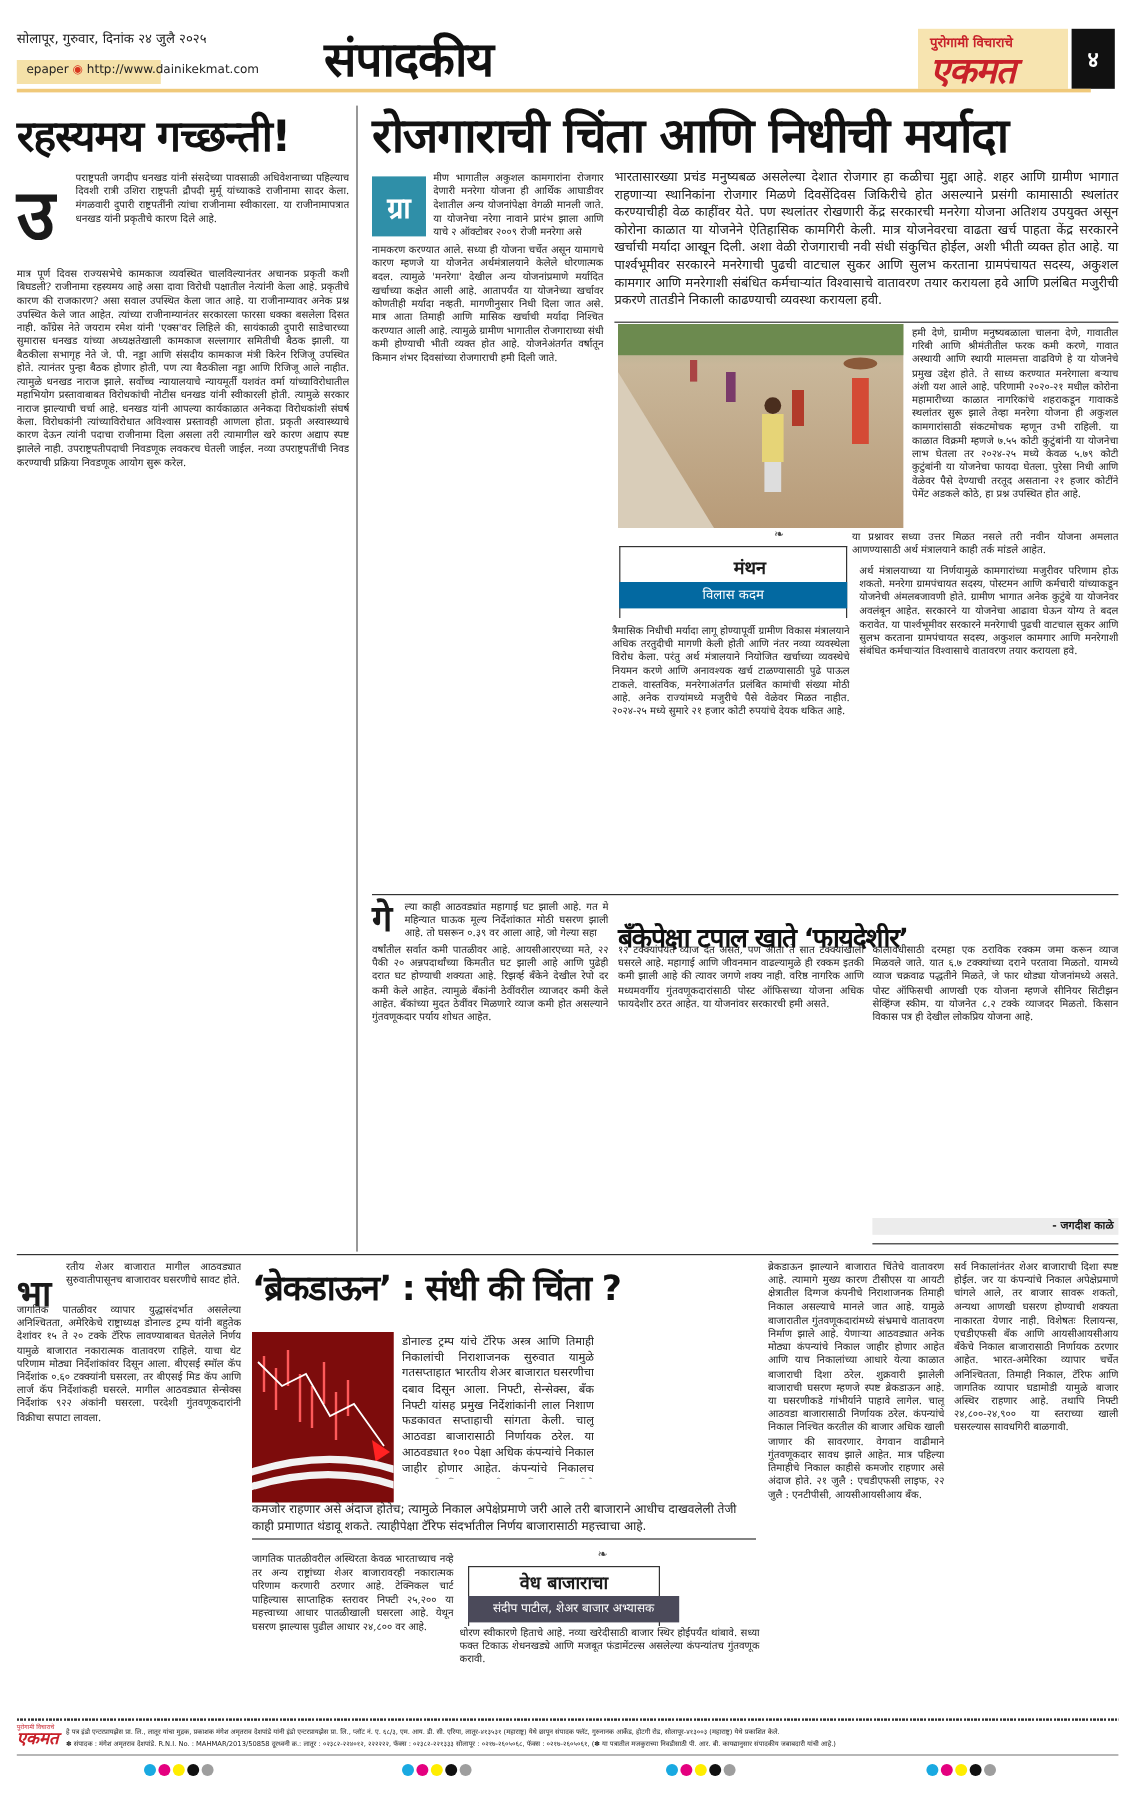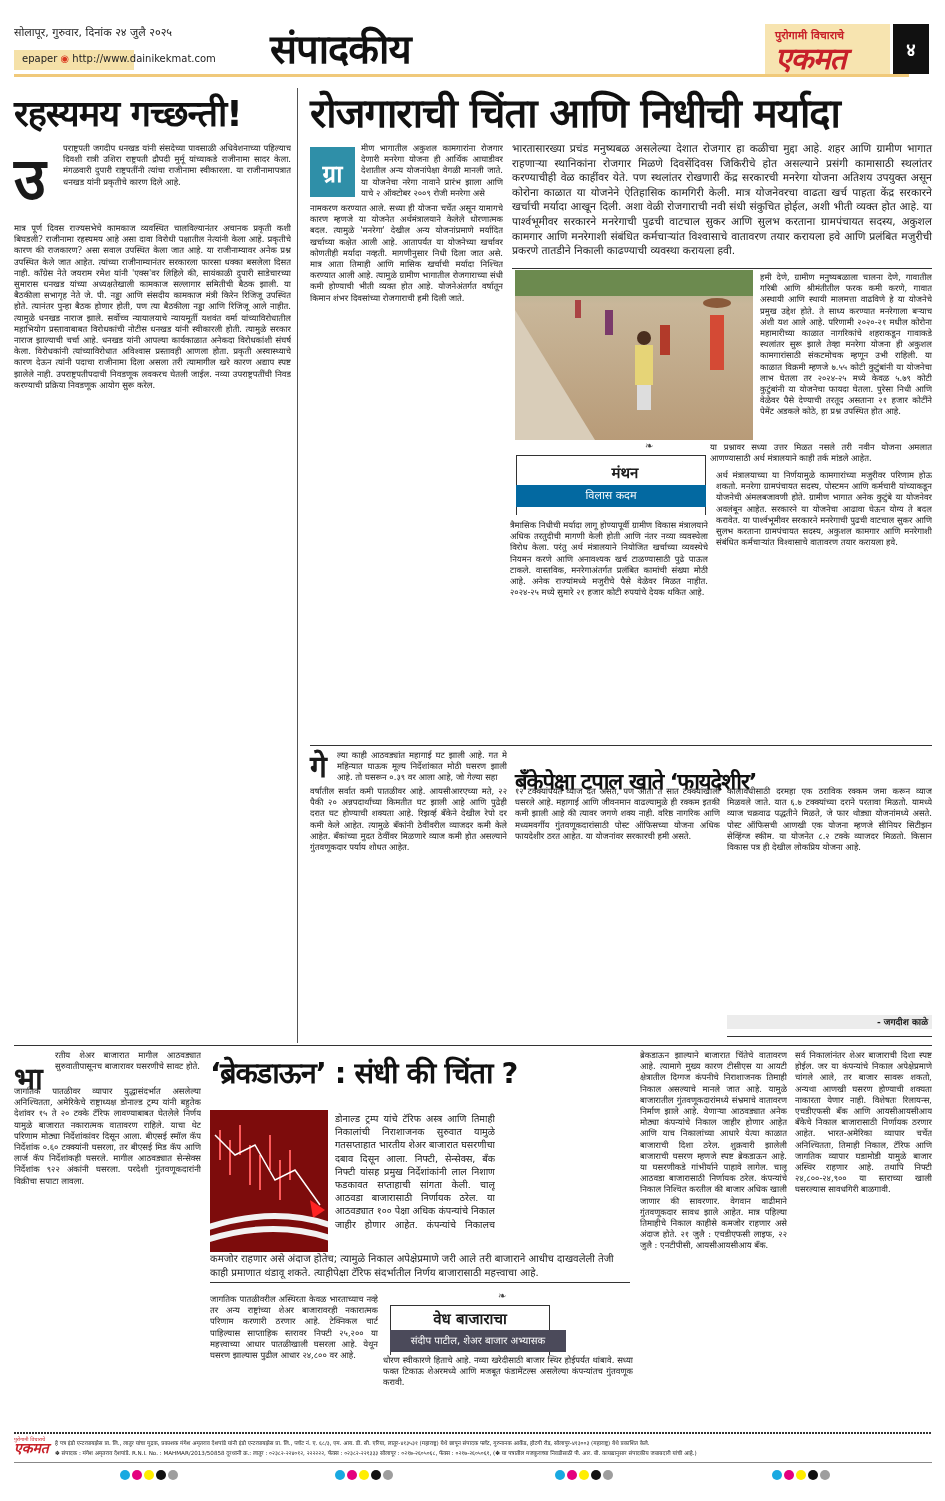--- a/index.html
+++ b/index.html
@@ -193,21 +193,21 @@
 <div id="a4-lead-main" class="abs txt">डोनाल्ड ट्रम्प यांचे टॅरिफ अस्त्र आणि तिमाही निकालांची निराशाजनक सुरुवात यामुळे गतसप्ताहात भारतीय शेअर बाजारात घसरणीचा दबाव दिसून आला. निफ्टी, सेन्सेक्स, बँक निफ्टी यांसह प्रमुख निर्देशांकांनी लाल निशाण फडकावत सप्ताहाची सांगता केली. चालू आठवडा बाजारासाठी निर्णायक ठरेल. या आठवड्यात १०० पेक्षा अधिक कंपन्यांचे निकाल जाहीर होणार आहेत. कंपन्यांचे निकालच बाजाराची दिशा ठरवतील. पहिल्या तिमाहीचे निकाल</div>
 <div id="a4-deck" class="abs">कमजोर राहणार असे अंदाज होतेच; त्यामुळे निकाल अपेक्षेप्रमाणे जरी आले तरी बाजाराने आधीच दाखवलेली तेजी काही प्रमाणात थंडावू शकते. त्याहीपेक्षा टॅरिफ संदर्भातील निर्णय बाजारासाठी महत्त्वाचा आहे.</div>
 <div id="a4-deck-rule" class="abs"></div>
 <div id="a4-col2" class="abs txt">जागतिक पातळीवरील अस्थिरता केवळ भारताच्याच नव्हे तर अन्य राष्ट्रांच्या शेअर बाजारावरही नकारात्मक परिणाम करणारी ठरणार आहे. टेक्निकल चार्ट पाहिल्यास साप्ताहिक स्तरावर निफ्टी २५,२०० या महत्त्वाच्या आधार पातळीखाली घसरला आहे. येथून घसरण झाल्यास पुढील आधार २४,८०० वर आहे.</div>
 
 <div id="vedh-leaf" class="abs">❧</div>
 <div id="vedh-box" class="abs"></div>
 <div id="vedh-title" class="abs">वेध बाजाराचा</div>
 <div id="vedh-author" class="abs">संदीप पाटील, शेअर बाजार अभ्यासक</div>
 
-<div id="a4-col3" class="abs txt">धोरण स्वीकारणे हिताचे आहे. नव्या खरेदीसाठी बाजार स्थिर होईपर्यंत थांबावे. सध्या फक्त टिकाऊ शेअरमध्ये आणि मजबूत फंडामेंटल्स असलेल्या कंपन्यांतच गुंतवणूक करावी.</div>
+<div id="a4-col3" class="abs txt">धोरण स्वीकारणे हिताचे आहे. नव्या खरेदीसाठी बाजार स्थिर होईपर्यंत थांबावे. सध्या फक्त टिकाऊ शेधनखड्ये आणि मजबूत फंडामेंटल्स असलेल्या कंपन्यांतच गुंतवणूक करावी.</div>
 <div id="a4-col4" class="abs txt">ब्रेकडाऊन झाल्याने बाजारात चिंतेचे वातावरण आहे. त्यामागे मुख्य कारण टीसीएस या आयटी क्षेत्रातील दिग्गज कंपनीचे निराशाजनक तिमाही निकाल असल्याचे मानले जात आहे. यामुळे बाजारातील गुंतवणूकदारांमध्ये संभ्रमाचे वातावरण निर्माण झाले आहे. येणाऱ्या आठवड्यात अनेक मोठ्या कंपन्यांचे निकाल जाहीर होणार आहेत आणि याच निकालांच्या आधारे येत्या काळात बाजाराची दिशा ठरेल. शुक्रवारी झालेली बाजाराची घसरण म्हणजे स्पष्ट ब्रेकडाऊन आहे. या घसरणीकडे गांभीर्याने पाहावे लागेल. चालू आठवडा बाजारासाठी निर्णायक ठरेल. कंपन्यांचे निकाल निश्चित करतील की बाजार अधिक खाली जाणार की सावरणार. वेगवान वाढीमाने गुंतवणूकदार सावध झाले आहेत. मात्र पहिल्या तिमाहीचे निकाल काहीसे कमजोर राहणार असे अंदाज होते. २१ जुलै : एचडीएफसी लाइफ, २२ जुलै : एनटीपीसी, आयसीआयसीआय बँक.</div>
 <div id="a4-col5" class="abs txt">सर्व निकालांनंतर शेअर बाजाराची दिशा स्पष्ट होईल. जर या कंपन्यांचे निकाल अपेक्षेप्रमाणे चांगले आले, तर बाजार सावरू शकतो, अन्यथा आणखी घसरण होण्याची शक्यता नाकारता येणार नाही. विशेषतः रिलायन्स, एचडीएफसी बँक आणि आयसीआयसीआय बँकेचे निकाल बाजारासाठी निर्णायक ठरणार आहेत. भारत-अमेरिका व्यापार चर्चेत अनिश्चितता, तिमाही निकाल, टॅरिफ आणि जागतिक व्यापार घडामोडी यामुळे बाजार अस्थिर राहणार आहे. तथापि निफ्टी २४,८००-२४,९०० या स्तराच्या खाली घसरल्यास सावधगिरी बाळगावी.</div>
 
 <div id="footer-rule-top" class="abs"></div>
 <div id="footer-logo-tag" class="abs">पुरोगामी विचाराचे</div>
 <div id="footer-logo" class="abs">एकमत</div>
 <div id="footer-line-1" class="abs">हे पत्र इंडो एन्टरप्रायझेस प्रा. लि., लातूर यांचा मुद्रक, प्रकाशक मंगेश अमृतराव देशपांडे यांनी इंडो एन्टरप्रायझेस प्रा. लि., प्लॉट नं. ए. ६८/३, एम. आय. डी. सी. एरिया, लातूर-४१३५३१ (महाराष्ट्र) येथे छापून संपादक फ्लॅट, गुरुनानक आर्केड, होटगी रोड, सोलापूर-४१३००३ (महाराष्ट्र) येथे प्रकाशित केले.</div>
 <div id="footer-line-2" class="abs">✽ संपादक : मंगेश अमृतराव देशपांडे. R.N.I. No. : MAHMAR/2013/50858 दूरध्वनी क्र.: लातूर : ०२३८२-२२४०१२, २२२२२२, फॅक्स : ०२३८२-२२१३३३ सोलापूर : ०२१७-२६०५०६८, फॅक्स : ०२१७-२६०५०६१, (✽ या पत्रातील मजकुराच्या निवडीसाठी पी. आर. बी. कायद्यानुसार संपादकीय जबाबदारी यांची आहे.)</div>
 <div id="footer-rule-bottom" class="abs"></div>
 

